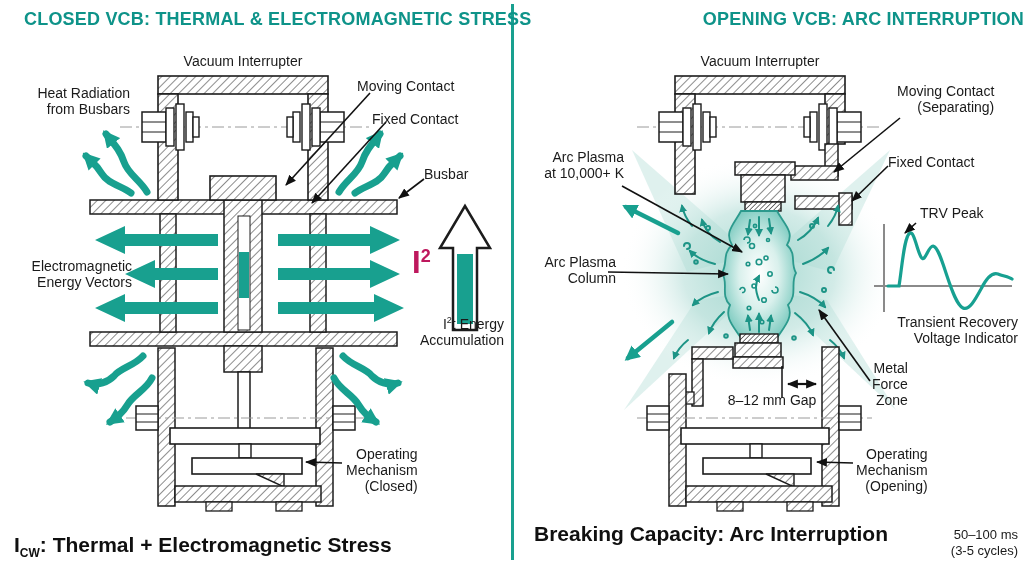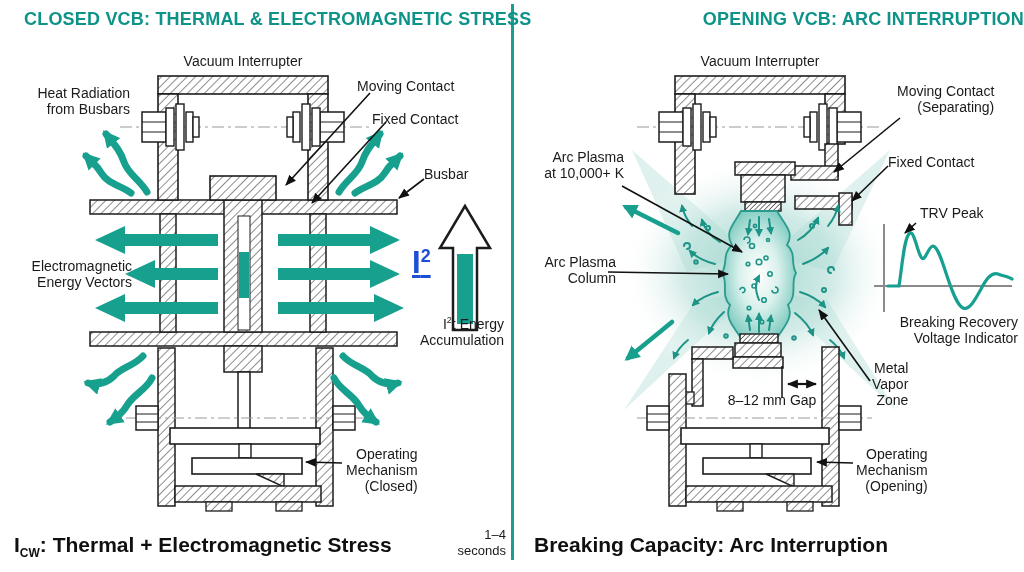--- a/index.html
+++ b/index.html
@@ -7,21 +7,21 @@
          font-family:"Liberation Sans","DejaVu Sans",sans-serif;color:#1a1a1a;}
   .stage svg{position:absolute;top:0;}
   .divider{position:absolute;left:511px;top:4px;width:3px;height:556px;background:#18a08f;}
   .ptitle{position:absolute;font-size:18px;font-weight:700;color:#0e9389;letter-spacing:.2px;white-space:nowrap;}
   .lbl{position:absolute;font-size:14px;line-height:1.16;color:#1a1a1a;white-space:nowrap;}
   .center{text-align:center;}
   .ln{display:block;text-align:right;}
   .caption{position:absolute;font-size:21px;font-weight:700;color:#101010;white-space:nowrap;}
   .caption sub{font-size:12px;font-weight:700;}
   .dur{position:absolute;font-size:13px;line-height:1.25;color:#1a1a1a;text-align:center;}
-  .i2big{position:absolute;font-size:31px;font-weight:700;color:#1d4ed8;line-height:1;text-decoration:underline;}
+  .i2big{position:absolute;font-size:31px;font-weight:700;color:#be185d;line-height:1;}
   .i2big sup{font-size:18px;}
   .s9{font-size:9px;}
 </style>
 </head>
 <body>
 
 <div class="stage">
 
   <svg width="512" height="572" viewBox="0 0 512 572" style="left:0">
     <defs>
@@ -355,24 +355,20 @@
   <div class="lbl" style="left:346px;top:446px">
     <span class="ln">Operating</span>
     <span class="ln">Mechanism</span>
     <span class="ln">(Closed)</span>
   </div>
 
   <div class="caption" style="left:14px;top:533px">
     <span>I</span><sub>CW</sub><span>: Thermal + Electromagnetic Stress</span>
   </div>
 
-  <div class="dur" style="left:428px;top:527px;width:78px">
-    <span class="ln">1–4</span>
-    <span class="ln">seconds</span>
-  </div>
 
   <div class="ptitle" style="left:512px;top:9px;width:512px;text-align:right">OPENING VCB: ARC INTERRUPTION</div>
 
   <div class="lbl center" style="left:680px;top:53px;width:160px">Vacuum Interrupter</div>
 
   <div class="lbl" style="left:897px;top:83px">
     <span class="ln">Moving Contact</span>
     <span class="ln">(Separating)</span>
   </div>
 
@@ -384,34 +380,38 @@
   </div>
 
   <div class="lbl center" style="left:528px;top:254px;width:88px">
     <span class="ln">Arc Plasma</span>
     <span class="ln">Column</span>
   </div>
 
   <div class="lbl" style="left:920px;top:205px">TRV Peak</div>
 
   <div class="lbl center" style="left:878px;top:314px;width:140px">
-    <span class="ln">Breaking Recovery</span>
+    <span class="ln">Transient Recovery</span>
     <span class="ln">Voltage Indicator</span>
   </div>
 
   <div class="lbl center" style="left:720px;top:392px;width:104px">8–12 mm Gap</div>
 
   <div class="lbl" style="left:872px;top:360px">
     <span class="ln">Metal</span>
-    <span class="ln">Vapor</span>
+    <span class="ln">Force</span>
     <span class="ln">Zone</span>
   </div>
 
   <div class="lbl" style="left:856px;top:446px">
     <span class="ln">Operating</span>
     <span class="ln">Mechanism</span>
     <span class="ln">(Opening)</span>
   </div>
 
-  <div class="caption" style="left:534px;top:533px">Breaking Capacity: Arc Interruption</div>
-
+  <div class="caption" style="left:534px;top:522px">Breaking Capacity: Arc Interruption</div>
+
+  <div class="dur" style="left:918px;top:527px;width:100px">
+    <span class="ln">50–100 ms</span>
+    <span class="ln">(3-5 cycles)</span>
+  </div>
 
 </div>
 
 </body></html>

